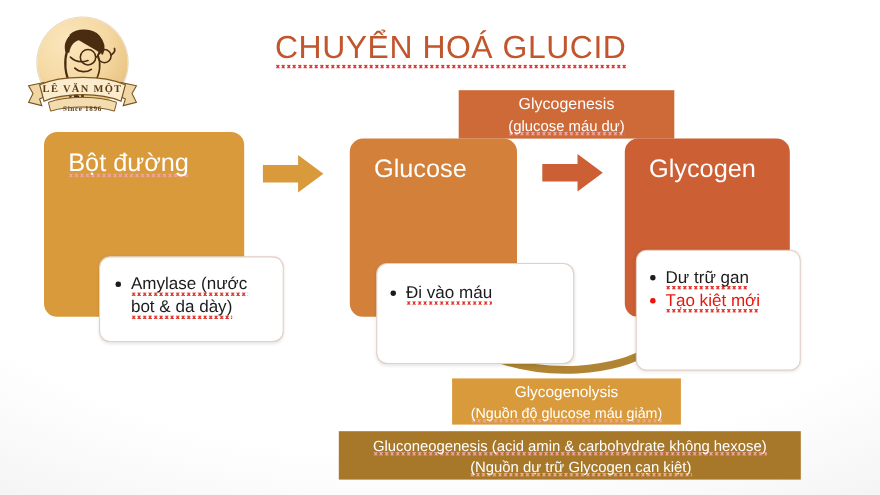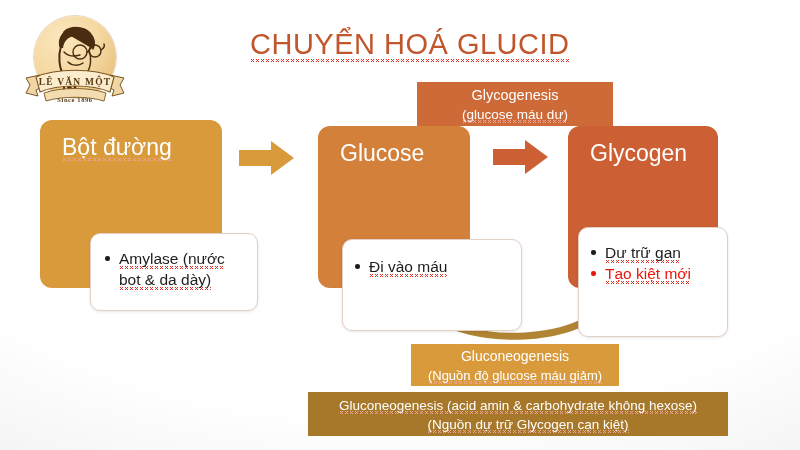--- a/index.html
+++ b/index.html
@@ -190,21 +190,21 @@
   <div class="card" id="card-gly">
     <div class="bul">
       <span class="squig">Dư trữ gan</span>
     </div>
     <div class="bul red">
       <span class="squig">Tạo kiệt mới</span>
     </div>
   </div>
 
   <div class="ribbon" id="rib-lysis">
-    <div class="l1">Gluconeogenesis</div>
+    <div class="l1">Glycogenolysis</div>
     <div class="l2"><span class="squig-w nowrap">(Nguồn độ glucose máu giảm)</span></div>
   </div>
 
   <div class="ribbon" id="rib-neo">
     <div class="l1"><span class="squig-w nowrap">Gluconeogenesis (acid amin &amp; carbohydrate không hexose)</span></div>
     <div class="l2"><span class="squig-w nowrap">(Nguồn dự trữ Glycogen cạn kiệt)</span></div>
   </div>
 
 </div>
 

